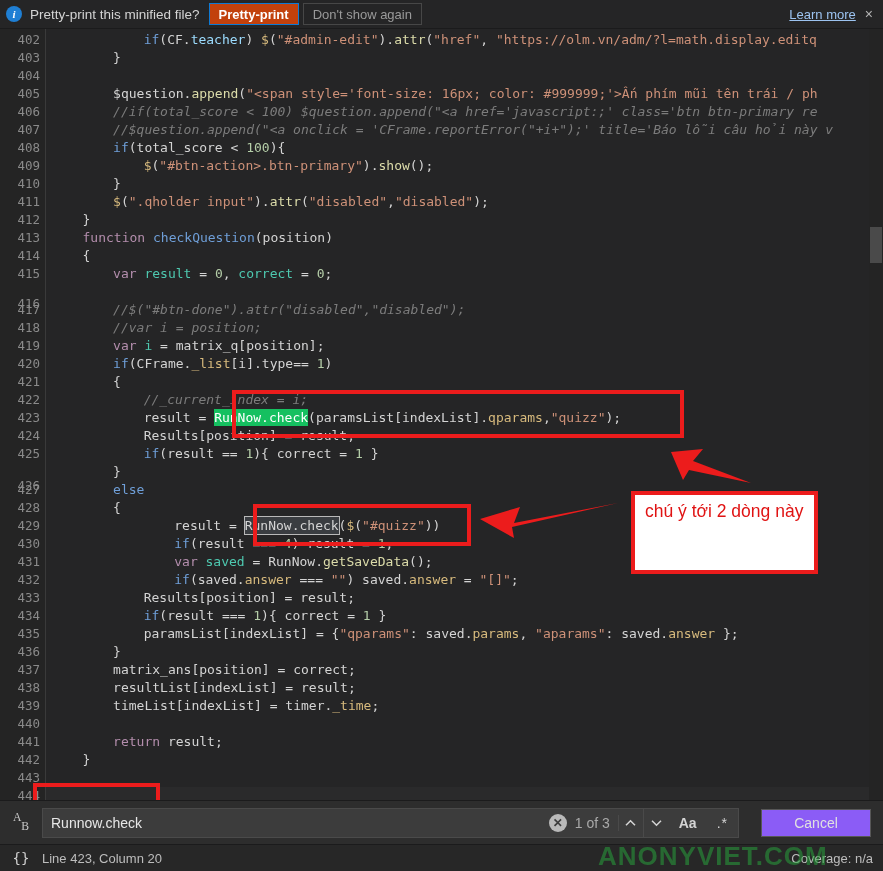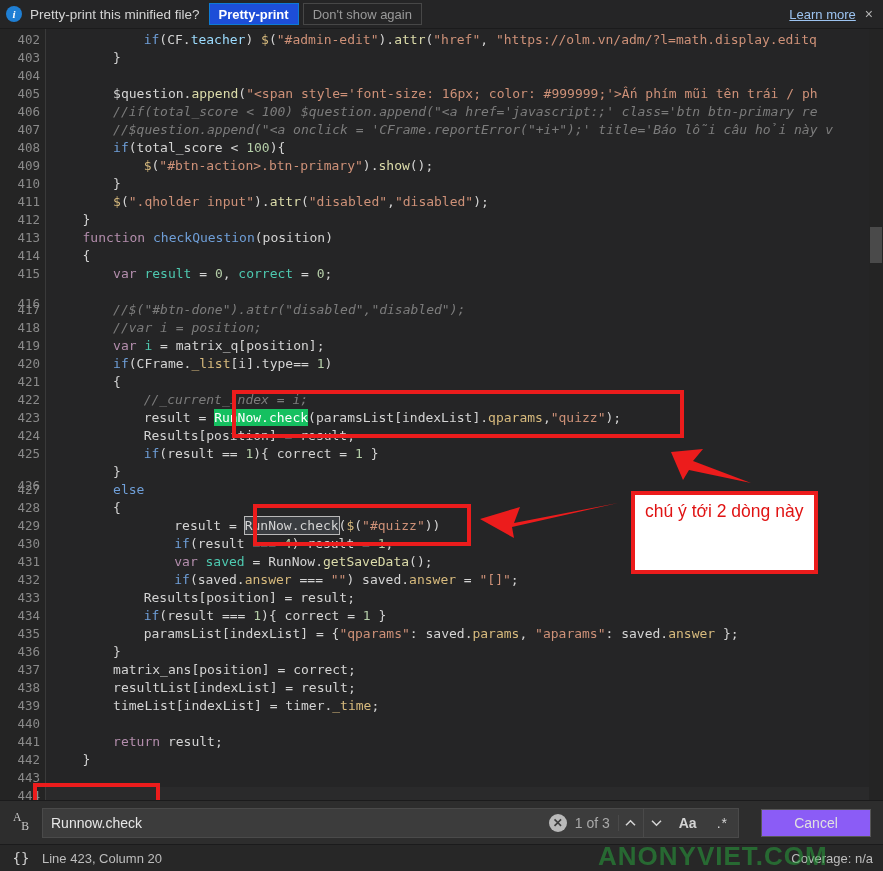--- a/index.html
+++ b/index.html
@@ -35,21 +35,21 @@
     flex: 0 0 auto; margin-right: 8px;
   }
   #notif-text { font-size: 13.5px; color: #d4d4d4; margin-right: 9px; white-space: nowrap; }
   .notif-btn {
     height: 22px; line-height: 22px;
     padding: 0 9px;
     font-size: 13px;
     border: 1px solid transparent;
     cursor: pointer; white-space: nowrap;
   }
-  #notif-btn-pretty { background: #1d4ed8; color: #ffffff; font-weight: bold; border-color: #0e7ad4; }
+  #notif-btn-pretty { background: #c2410c; color: #ffffff; font-weight: bold; border-color: #0e7ad4; }
   #notif-btn-dismiss { background: transparent; color: #9a9a9a; border-color: #474747; margin-left: 4px; }
   #notif-spacer { flex: 1 1 auto; }
   #notif-learn-more {
     font-size: 13px; color: #9cc3f0; text-decoration: underline;
     cursor: pointer; white-space: nowrap;
   }
   #notif-close {
     margin-left: 9px; margin-right: 2px;
     color: #b5b5b5; font-size: 14px; cursor: pointer;
     line-height: 1;

